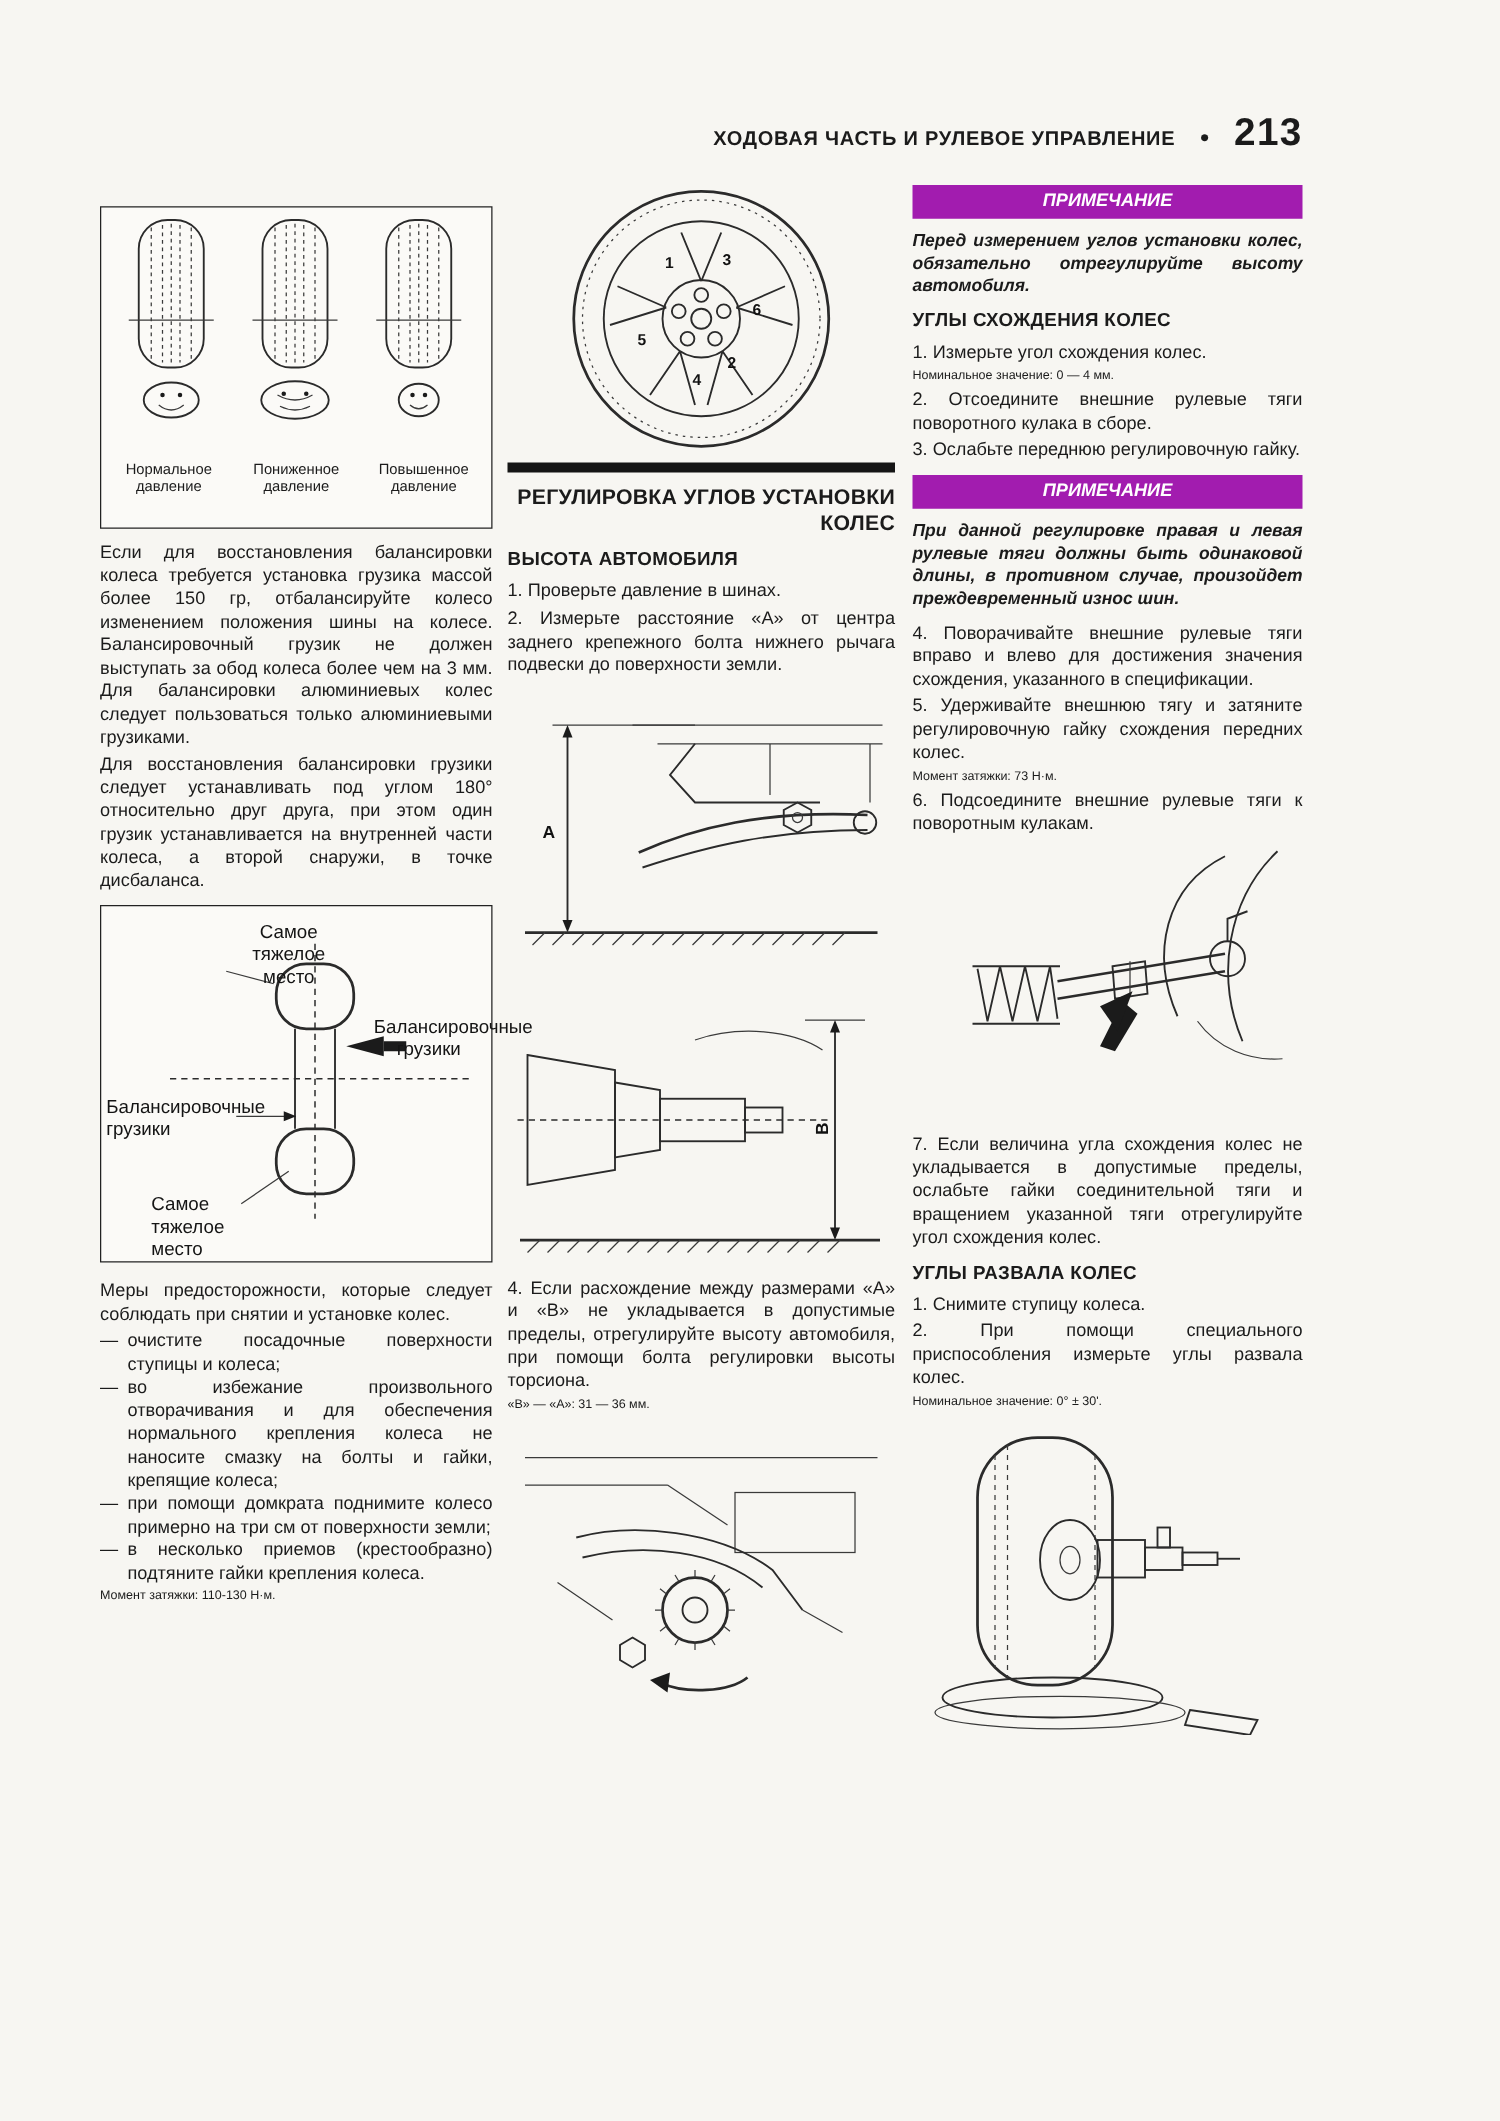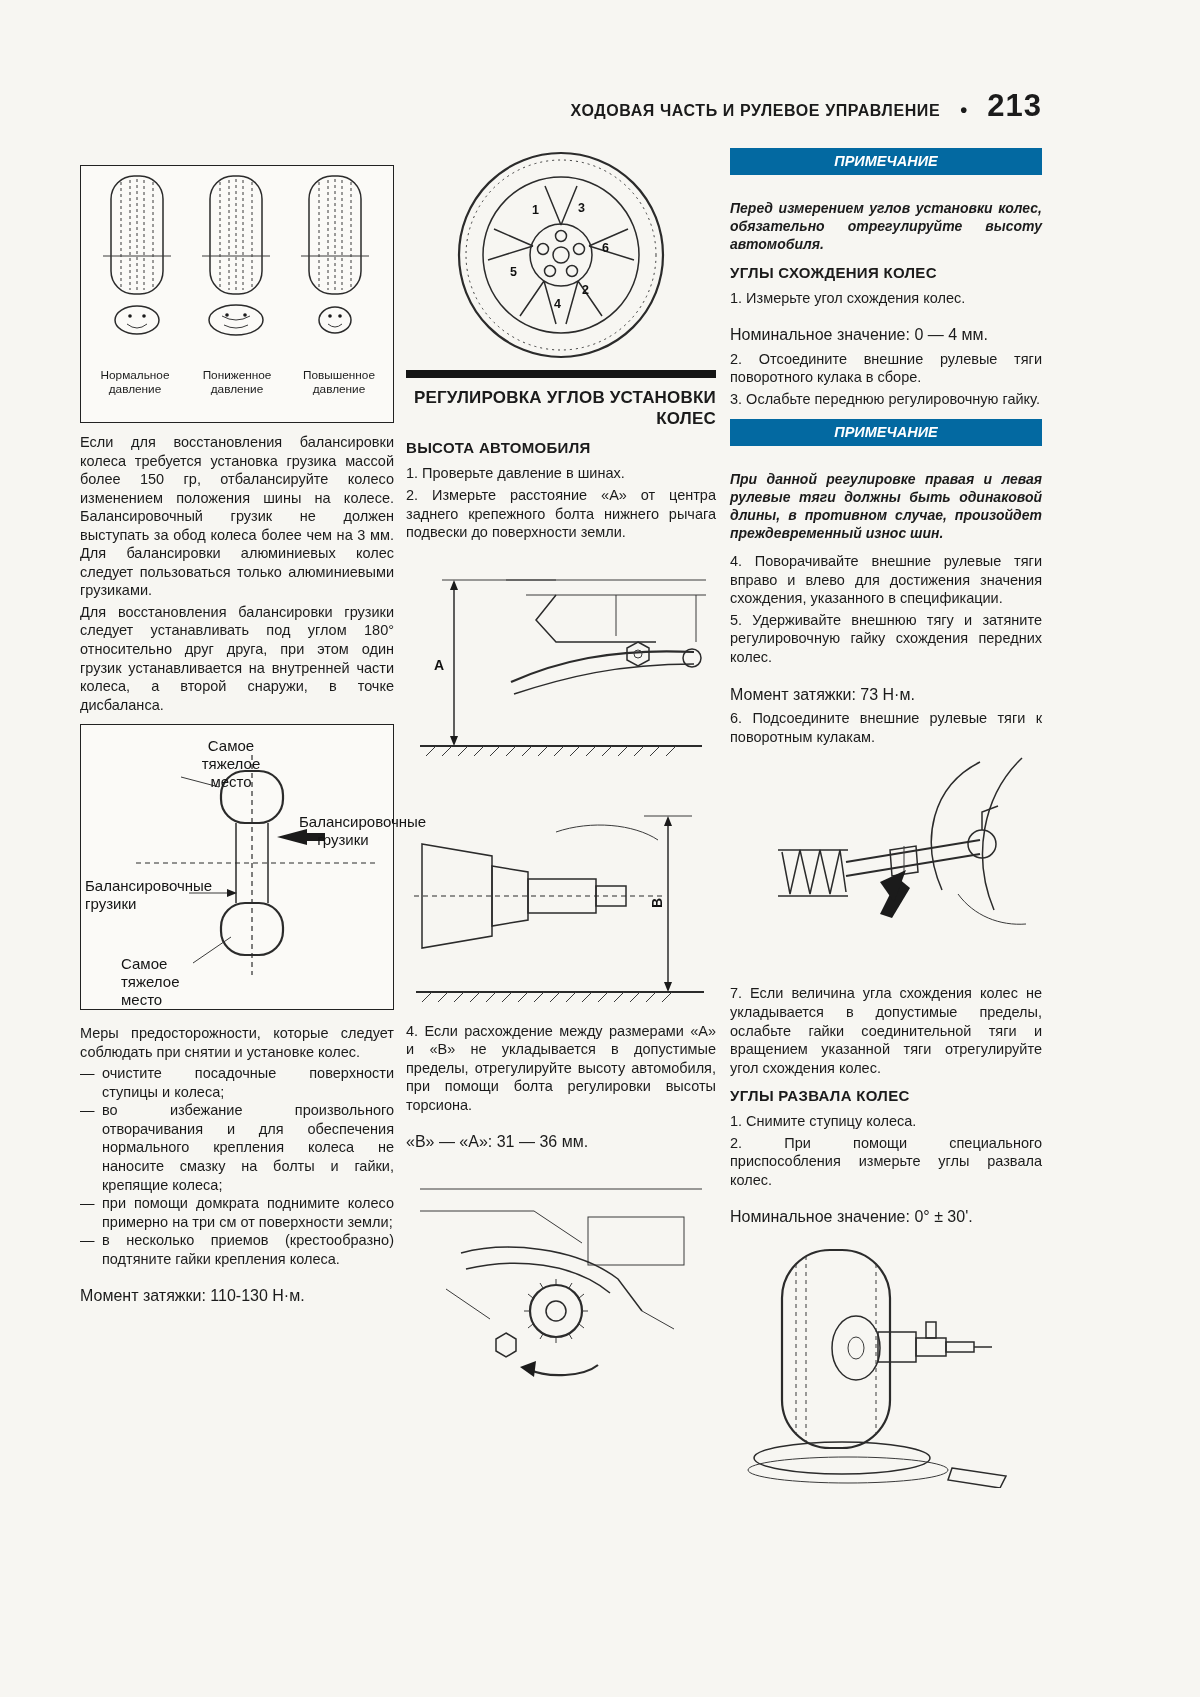--- a/index.html
+++ b/index.html
@@ -18,21 +18,21 @@
   .hdr-sep   { font-weight:bold; font-size:20px; position:relative; top:1px; }
   .hdr-num   { font-weight:bold; font-size:31px; letter-spacing:1px; }
 
   
   .col { position:absolute; top:148px; }
   .col-left   { left:80px;  width:314px; }
   .col-mid    { left:406px; width:310px; }
   .col-right  { left:730px; width:312px; }
 
   .p { font-size:14.5px; line-height:1.28; text-align:justify; margin-bottom:3px; }
-  .spec { font-size:16px; line-height:1.3; margin:18px 0 4px 0; }
+  .spec { font-size:10px; line-height:1.3; margin:2px 0 4px 0; }
   .sec-title { font-size:17px; font-weight:bold; line-height:1.22; margin:10px 0 6px 0; letter-spacing:.2px;text-align:right; }
   .sub-title { font-size:15px; font-weight:bold; margin:10px 0 8px 0; letter-spacing:.3px; }
 
   .figbox { border:1.6px solid #222; background:#fbfaf7; position:relative; }
   .fig    { position:relative; background:transparent; }
   svg { display:block; }
   .ln  { stroke:#2b2b2b; fill:none; stroke-width:1.5; }
   .ln2 { stroke:#2b2b2b; fill:none; stroke-width:2.2; }
   .lnthin { stroke:#3a3a3a; fill:none; stroke-width:1; }
   .dash { stroke:#2b2b2b; fill:none; stroke-width:1.2; stroke-dasharray:5 4; }
@@ -40,23 +40,23 @@
   .svgtxt { font-family:"Liberation Sans",sans-serif; font-size:12.5px; font-weight:bold; fill:#111; }
   .dimtxt { font-family:"Liberation Sans",sans-serif; font-size:14px; font-weight:bold; fill:#111; }
 
   .figlabel { position:absolute; font-size:15px; line-height:1.2; text-align:center; color:#141414; }
 
   .tire-labels { display:flex; justify-content:space-between; padding:2px 6px 8px 6px; }
   .tire-labels div { width:96px; text-align:center; font-size:11.8px; line-height:1.2; }
 
   .divider { height:8px; background:#151515; margin:8px 0 8px 0; }
 
-  .notebar { background:#0369a1; color:#fff; text-align:center;
+  .notebar { background:#a21caf; color:#fff; text-align:center;
              font-weight:bold; font-style:italic; font-size:14.5px;
-             padding:5px 0 6px 0; margin-bottom:24px; }
+             padding:5px 0 6px 0; margin-bottom:8px; }
   .notetext { font-size:14px; font-weight:bold; font-style:italic;
               line-height:1.3; text-align:justify; margin-bottom:10px; }
 
   .bullet { display:flex; gap:6px; font-size:14.5px; line-height:1.28; text-align:justify; }
   .bullet .dashmark { flex:0 0 16px; }
   .bullet .btext { flex:1; } .mt8{margin-top:8px} .mt10{margin-top:10px} .mt14{margin-top:14px}
 </style>
 </head>
 <body>
 

